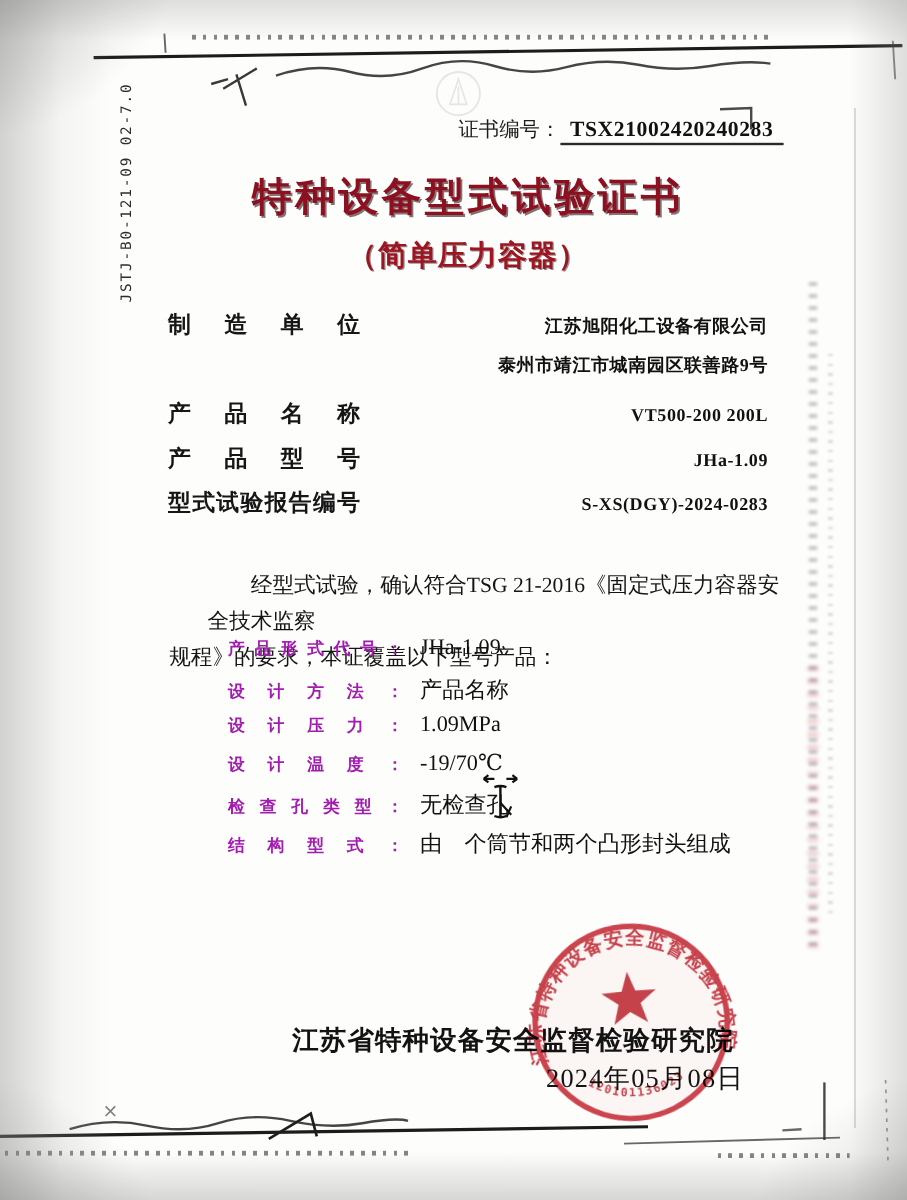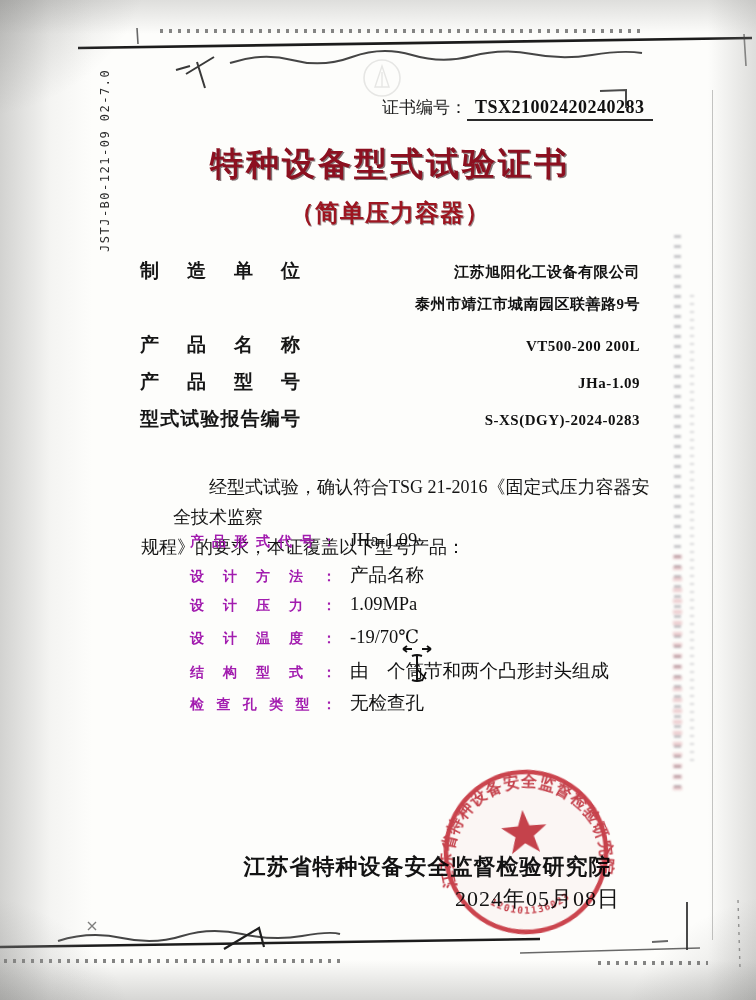--- a/index.html
+++ b/index.html
@@ -176,26 +176,26 @@
     </div>
     <div class="drow">
       <div class="dlabel">设计压力：</div>
       <div class="dvalue">1.09MPa</div>
     </div>
     <div class="drow">
       <div class="dlabel">设计温度：</div>
       <div class="dvalue">-19/70℃</div>
     </div>
     <div class="drow">
+      <div class="dlabel">检查孔类型：</div>
+      <div class="dvalue">无检查孔</div>
+    </div>
+    <div class="drow">
       <div class="dlabel">结构型式：</div>
       <div class="dvalue">由　个筒节和两个凸形封头组成</div>
-    </div>
-    <div class="drow">
-      <div class="dlabel">检查孔类型：</div>
-      <div class="dvalue">无检查孔</div>
     </div>
   </div>
 
   <svg class="cursor-icon" width="38" height="44" viewBox="0 0 38 44">
     <path d="M5,7 L14,7 M5,7 L9,4 M5,7 L9,10" stroke="#111" stroke-width="1.8" fill="none"></path>
     <path d="M33,7 L24,7 M33,7 L29,4 M33,7 L29,10" stroke="#111" stroke-width="1.8" fill="none"></path>
     <path d="M14,14 Q19,12 24,14 M14,38 Q19,40 24,38 M19,13 L19,39" stroke="#111" stroke-width="2" fill="none"></path>
     <path d="M19,27 L28,37 M24,39 L28,30" stroke="#111" stroke-width="1.8" fill="none"></path>
   </svg>
 

